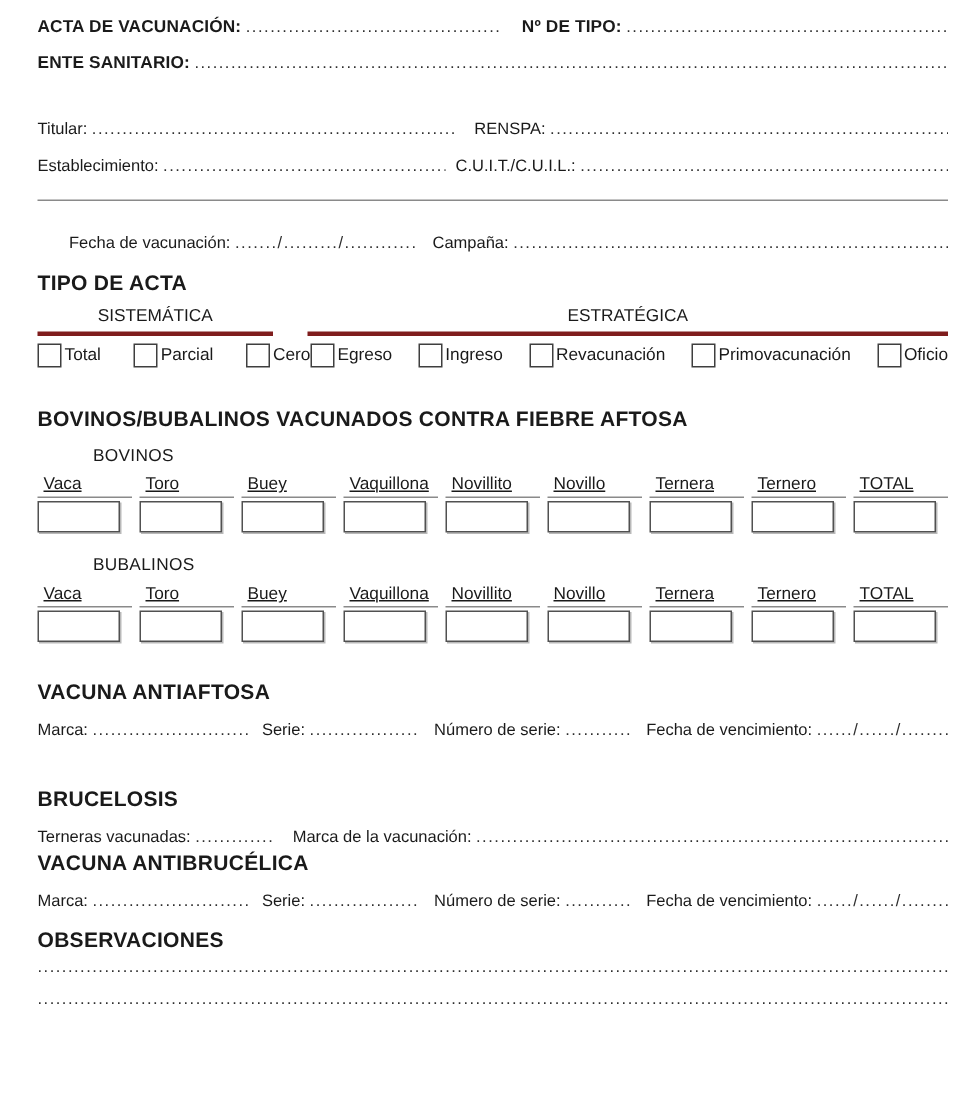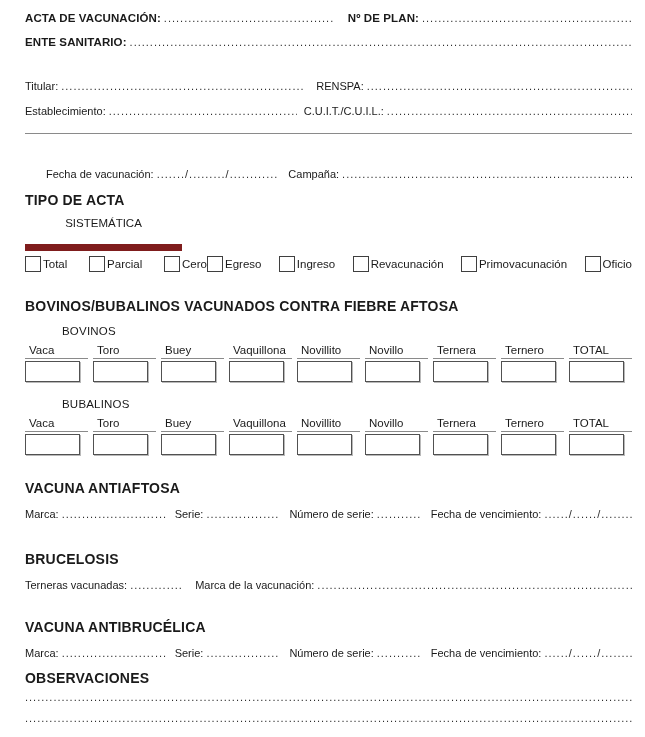--- a/index.html
+++ b/index.html
@@ -29,80 +29,80 @@
   .w-numser  { width: 45px;  margin-right: 9px; }
   .w-tern    { width: 53px;  margin-right: 12px; }
   .datefield { flex: none; letter-spacing: 1px; color: #2e2e2e; margin-left: 3px; margin-right: 10px; }
 
   
   .r-acta   { margin-top: 2px; }
   .r-ente   { margin-top: 7px; }
   .r-titular{ margin-top: 27px; }
   .r-estab  { margin-top: 8px; }
   .sep-line { margin-top: 13px; border-top: 1px solid #8a8a8a; height: 0; }
-  .r-fecha  { margin-top: 32px; padding-left: 21px; }
+  .r-fecha  { margin-top: 20px; padding-left: 21px; }
 
   .h { font-weight: 700; font-size: 14px; letter-spacing: .2px; line-height: 17px; height: 17px; }
   .h-tipo { margin-top: 9px; }
 
   .grp-hdr-row { display: flex; margin-top: 7px; }
   .grp-hdr {
     text-align: center; font-size: 11.5px; line-height: 14px;
-    padding-bottom: 14px; border-bottom: 7px solid #7f1d1d;
+    padding-bottom: 3px; border-bottom: 3px solid #7f1d1d;
   }
   .grp-hdr.sist { width: 157px; margin-right: 23px; flex: none; }
   .grp-hdr.estr { flex: 1; }
 
   .cb-row { display: flex; margin-top: 4px; height: 17px; }
   .cb-group { display: flex; justify-content: space-between; }
   .cb-group.sist-g { width: 182px; flex: none; margin-right: 0; }
   .cb-group.estr-g { flex: 1; }
   .cb-item { display: flex; align-items: center; }
   .cb {
     width: 16px; height: 16px; border: 1px solid #3f3f3f;
     background: #fff; flex: none; display: inline-block;
   }
   .cb-lbl { font-size: 11.5px; margin-left: 2px; line-height: 16px; }
 
   .h-aftosa { margin-top: 26px; }
   .sub { font-size: 11.5px; line-height: 14px; height: 14px; letter-spacing: .2px; padding-left: 37px; }
   .sub-bovinos { margin-top: 9px; }
   .sub-bubalinos { margin-top: 15px; }
   .cols { display: flex; gap: 5px; margin-top: 6px; }
-  .col { flex: 1; min-width: 0; }
+  .col { flex: 1; min-width: 0; text-decoration: underline; }
   .col-label {
     font-size: 11.5px; line-height: 13px; padding: 0 0 1px 4px;
     border-bottom: 1px solid #8a8a8a; overflow: hidden; white-space: nowrap;
   }
   .col-box {
     width: 87%; height: 21px; margin-top: 2px; background: #fff;
     border: 1px solid #515151; box-shadow: 1px 1px 0 #b9b9b9;
   }
 
   .h-antiaftosa { margin-top: 25px; }
   .r-antiaftosa { margin-top: 9px; }
   .h-brucelosis { margin-top: 28px; }
   .r-brucelosis { margin-top: 9px; }
-  .h-antibrucelica { margin-top: 25px; }
+  .h-antibrucelica { }
   .r-antibrucelica { margin-top: 9px; }
   .h-observaciones { margin-top: 8px; }
   .obs-line { display: flex; align-items: flex-end; height: 16px; overflow: hidden; }
   .obs-line .dots { margin-left: 0; line-height: 16px; }
   .obs-1 { margin-top: 2px; }
   .obs-2 { margin-top: 5px; }
 </style>
 </head>
 <body>
 
 <div class="page">
 
   <div class="row r-acta">
     <span class="lbl b">ACTA DE VACUNACIÓN:</span>
     <span class="dots w-acta">........................................................................................................................................................................................................</span>
-    <span class="lbl b">Nº DE PLAN:</span>
+    <span class="lbl b">Nº DE TIPO:</span>
     <span class="dots fill">........................................................................................................................................................................................................</span>
   </div>
 
   <div class="row r-ente">
     <span class="lbl b">ENTE SANITARIO:</span>
     <span class="dots fill">........................................................................................................................................................................................................</span>
   </div>
 
   <div class="row r-titular">
     <span class="lbl">Titular:</span>
@@ -124,20 +124,21 @@
     <span class="lbl">Fecha de vacunación:</span>
     <span class="datefield">......./........./............</span>
     <span class="lbl">Campaña:</span>
     <span class="dots fill">........................................................................................................................................................................................................</span>
   </div>
 
   <div class="h h-tipo">TIPO DE ACTA</div>
 
   <div class="grp-hdr-row">
     <div class="grp-hdr sist">SISTEMÁTICA</div>
+    <div class="grp-hdr estr">ESTRATÉGICA</div>
   </div>
 
   <div class="cb-row">
     <div class="cb-group sist-g">
       <div class="cb-item">
         <span class="cb"></span>
         <span class="cb-lbl">Total</span>
       </div>
       <div class="cb-item">
         <span class="cb"></span>

